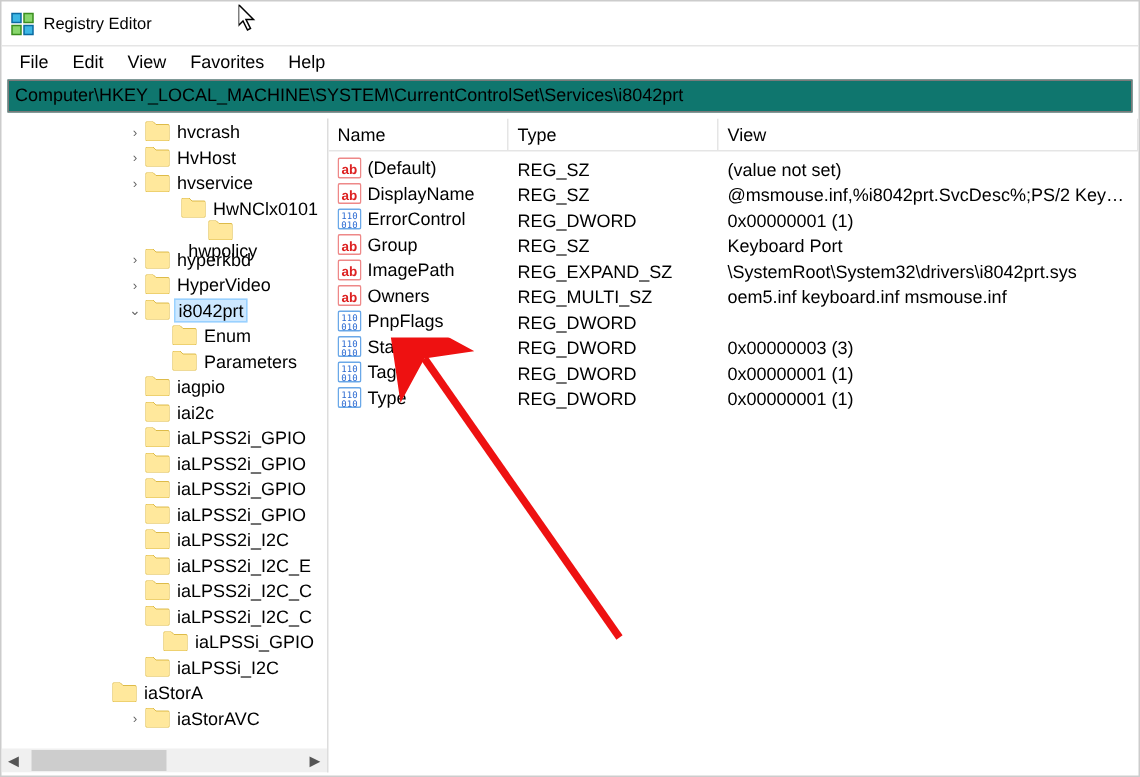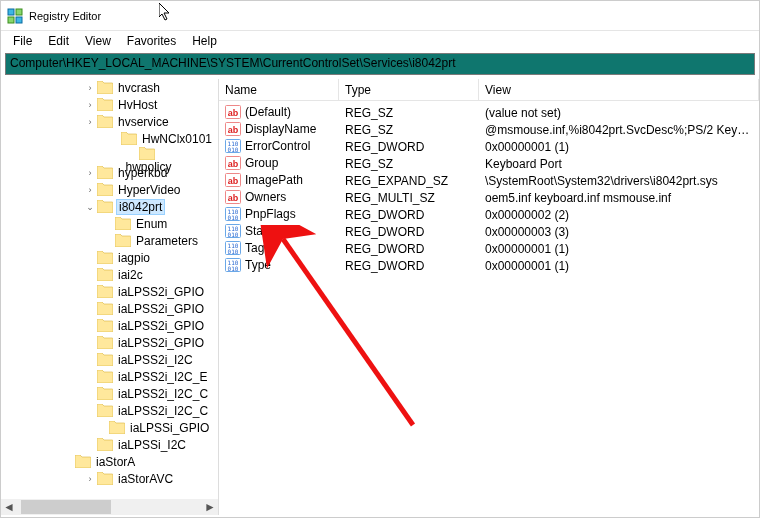--- a/index.html
+++ b/index.html
@@ -319,21 +319,20 @@
         <div class="list-row">
           <div class="col col-name">
             <svg class="rv-icon" viewBox="0 0 16 16">
               <rect x="0.5" y="1.5" width="15" height="13" rx="1" fill="#fff" stroke="#6aa8e8"></rect>
               <text x="8" y="8" font-size="6" font-family="monospace" fill="#2d6bd2" text-anchor="middle">110</text>
               <text x="8" y="14" font-size="6" font-family="monospace" fill="#2d6bd2" text-anchor="middle">010</text>
             </svg>
             <span>PnpFlags</span>
           </div>
           <div class="col col-type">REG_DWORD</div>
-          <div class="col col-data">0x00000002 (2)</div>
         </div>
         <div class="list-row">
           <div class="col col-name">
             <svg class="rv-icon" viewBox="0 0 16 16">
               <rect x="0.5" y="1.5" width="15" height="13" rx="1" fill="#fff" stroke="#6aa8e8"></rect>
               <text x="8" y="8" font-size="6" font-family="monospace" fill="#2d6bd2" text-anchor="middle">110</text>
               <text x="8" y="14" font-size="6" font-family="monospace" fill="#2d6bd2" text-anchor="middle">010</text>
             </svg>
             <span>Start</span>
           </div>

